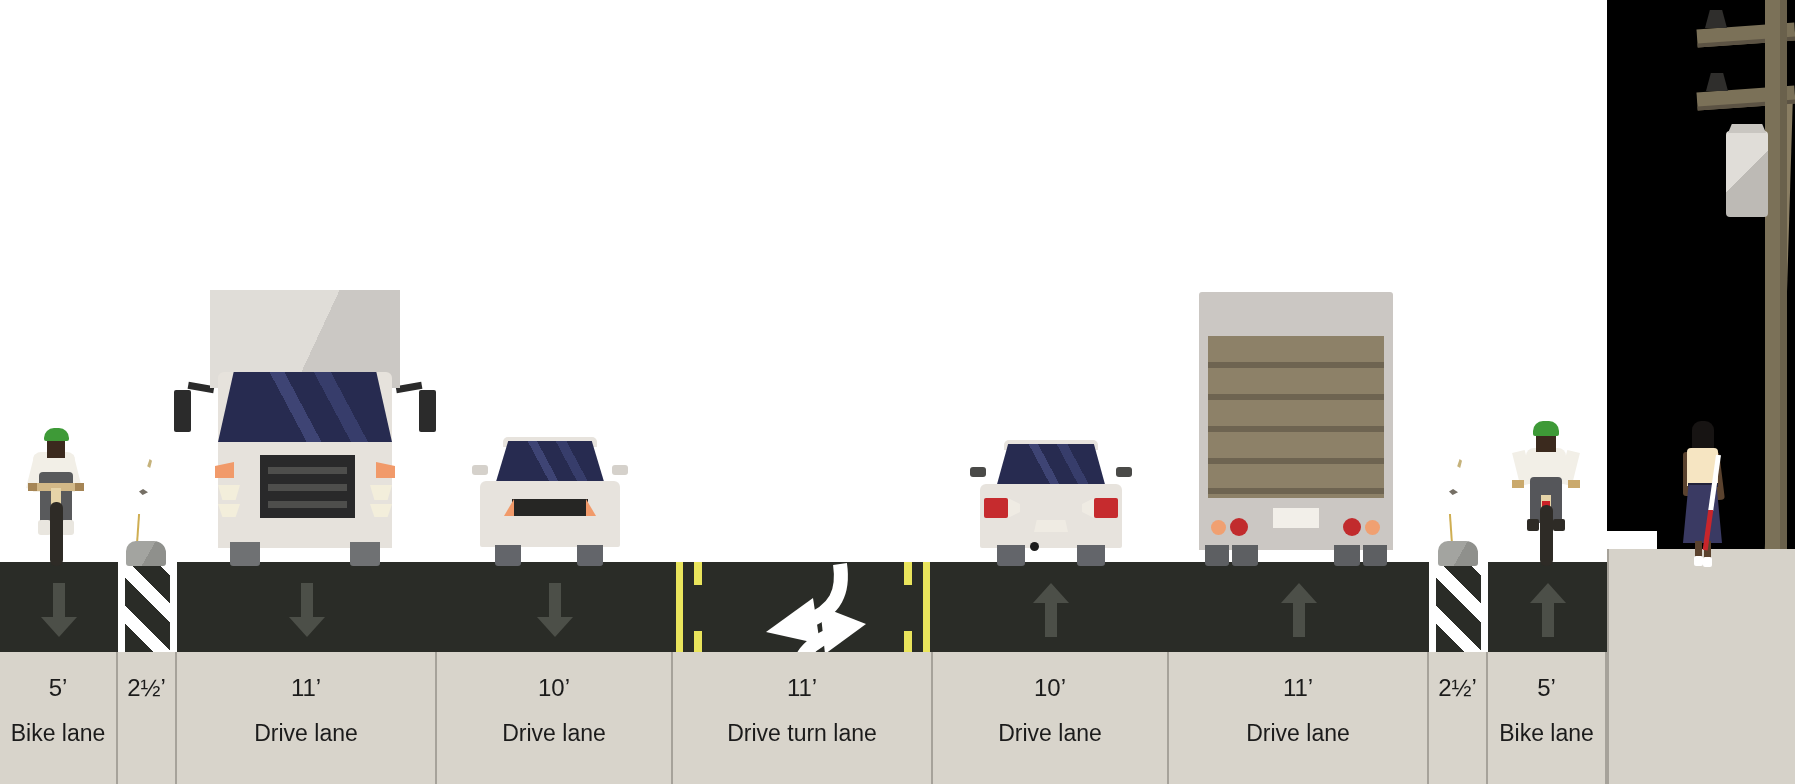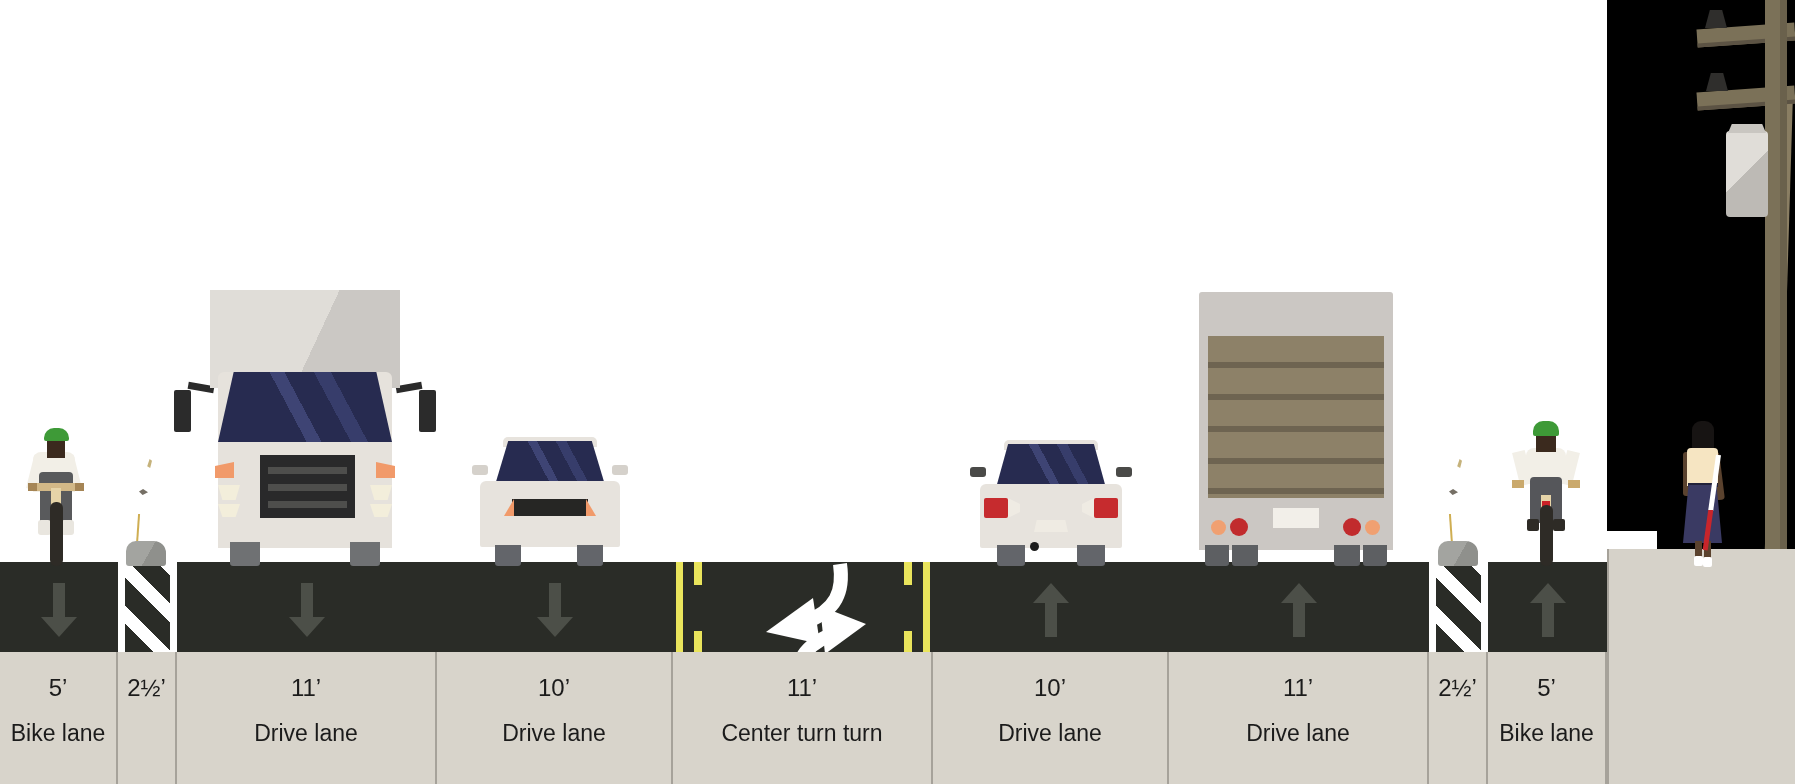--- a/index.html
+++ b/index.html
@@ -126,21 +126,21 @@
       <div class="label-cell" style="left: 177px; width: 260px;">
         <div class="seg-width">11’</div>
         <div class="seg-type">Drive lane</div>
       </div>
       <div class="label-cell" style="left: 437px; width: 236px;">
         <div class="seg-width">10’</div>
         <div class="seg-type">Drive lane</div>
       </div>
       <div class="label-cell" style="left: 673px; width: 260px;">
         <div class="seg-width">11’</div>
-        <div class="seg-type">Center turn turn</div>
+        <div class="seg-type">Drive turn lane</div>
       </div>
       <div class="label-cell" style="left: 933px; width: 236px;">
         <div class="seg-width">10’</div>
         <div class="seg-type">Drive lane</div>
       </div>
       <div class="label-cell" style="left: 1169px; width: 260px;">
         <div class="seg-width">11’</div>
         <div class="seg-type">Drive lane</div>
       </div>
       <div class="label-cell" style="left: 1429px; width: 59px;">

